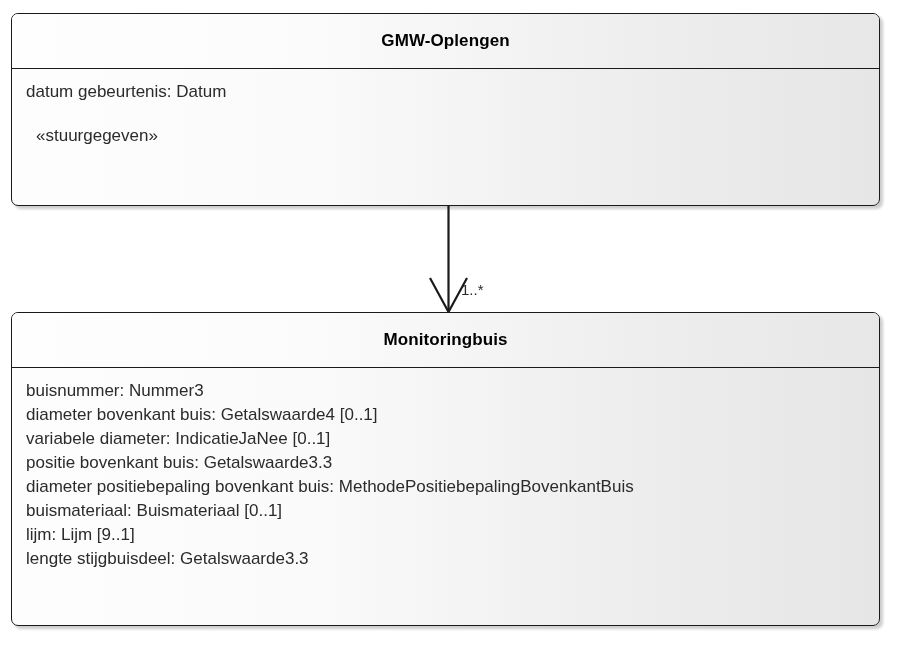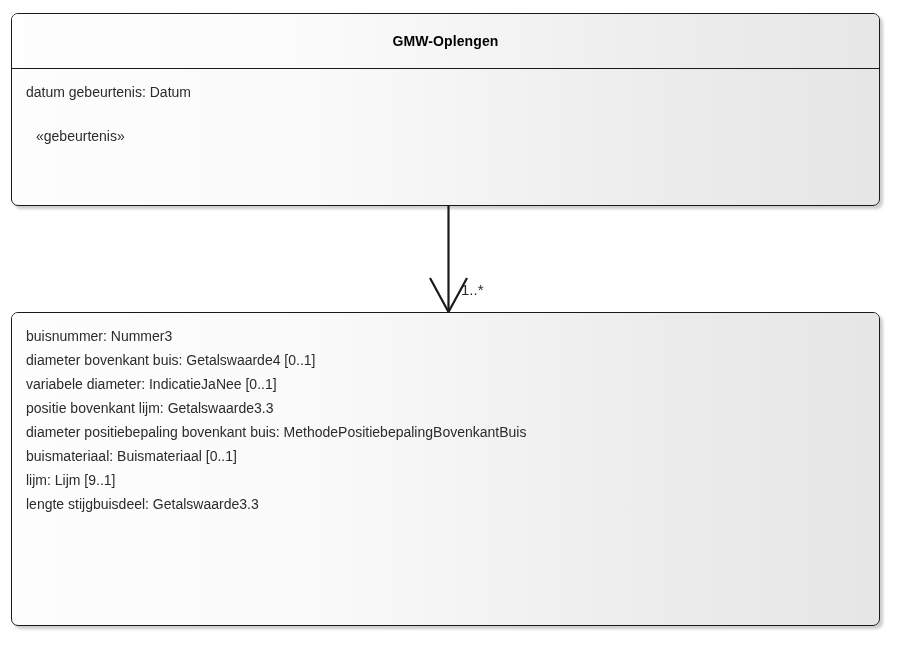--- a/index.html
+++ b/index.html
@@ -39,36 +39,36 @@
     box-sizing: border-box;
     height: 55px;
     display: flex;
     align-items: center;
     justify-content: center;
     border-bottom: 1.6px solid #1a1a1a;
     background: linear-gradient(to right, #fefefe 0%, #fbfbfb 35%, #ededed 75%, #e7e7e7 100%);
   }
 
   .uml-class-title {
-    font-size: 14px;
+    font-size: 17px;
     font-weight: bold;
     color: #000000;
     letter-spacing: 0.1px;
     text-align: center;
     white-space: nowrap;
   }
 
   .uml-class-body {
     box-sizing: border-box;
     padding: 11px 0 12px 0;
     background: linear-gradient(to right, #fdfdfd 0%, #fafafa 35%, #ececec 75%, #e6e6e6 100%);
   }
 
   .uml-attr {
-    font-size: 14px;
+    font-size: 17px;
     line-height: 24px;
     color: #2b2b2b;
     padding-left: 14px;
     white-space: nowrap;
   }
 
   .uml-attr.stereotype {
     padding-left: 24px;
     margin-top: 20px;
   }
@@ -94,37 +94,40 @@
 <body>
 
 <div id="diagram-canvas">
 
   <div class="uml-class" id="class-gmw-oplengen" style="left:11px; top:13px; width:869px; height:193px;">
     <div class="uml-class-header">
       <span class="uml-class-title">GMW-Oplengen</span>
     </div>
     <div class="uml-class-body">
       <div class="uml-attr">datum gebeurtenis: Datum</div>
-      <div class="uml-attr stereotype">«gebeurtenis»</div>
+      <div class="uml-attr stereotype">«stuurgegeven»</div>
     </div>
   </div>
 
   <svg id="association-connector" viewBox="0 0 900 649">
     <line x1="448.5" y1="206" x2="448.5" y2="312" stroke="#1a1a1a" stroke-width="2.2"></line>
     <polyline points="430,278 448.5,312 467,278" fill="none" stroke="#1a1a1a" stroke-width="2.2" stroke-linecap="butt" stroke-linejoin="miter"></polyline>
   </svg>
 
   <div class="multiplicity-label" style="left:461px; top:281px;">1..*</div>
 
   <div class="uml-class" id="class-monitoringbuis" style="left:11px; top:312px; width:869px; height:314px;">
+    <div class="uml-class-header">
+      <span class="uml-class-title">Monitoringbuis</span>
+    </div>
     <div class="uml-class-body">
       <div class="uml-attr">buisnummer: Nummer3</div>
       <div class="uml-attr">diameter bovenkant buis: Getalswaarde4 [0..1]</div>
       <div class="uml-attr">variabele diameter: IndicatieJaNee [0..1]</div>
-      <div class="uml-attr">positie bovenkant lijm: Getalswaarde3.3</div>
+      <div class="uml-attr">positie bovenkant buis: Getalswaarde3.3</div>
       <div class="uml-attr">diameter positiebepaling bovenkant buis: MethodePositiebepalingBovenkantBuis</div>
       <div class="uml-attr">buismateriaal: Buismateriaal [0..1]</div>
       <div class="uml-attr">lijm: Lijm [9..1]</div>
       <div class="uml-attr">lengte stijgbuisdeel: Getalswaarde3.3</div>
     </div>
   </div>
 
 </div>
 
 </body></html>

